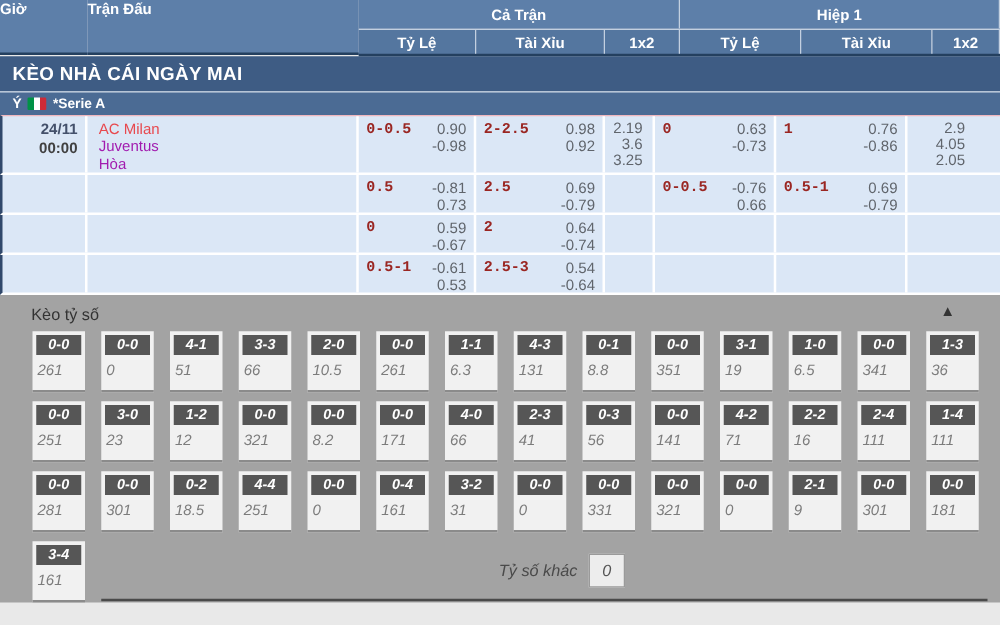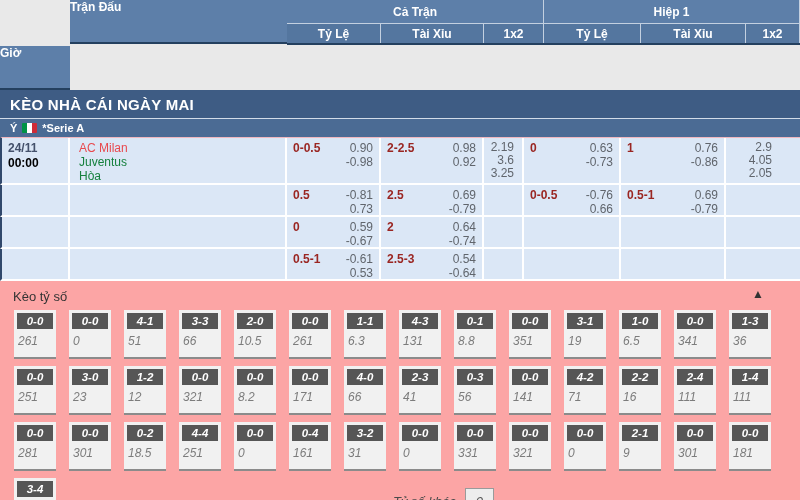--- a/index.html
+++ b/index.html
@@ -7,53 +7,53 @@
     width:800px;height:500px;overflow:hidden;
     font-family:"Liberation Sans",sans-serif;
     background:#e9e9e9;
     -webkit-font-smoothing:antialiased;
   }
   
   .hdr{display:flex;background:#5d7fa9;color:#fff;font-weight:bold;font-size:12px;}
   .hdr .hcell{box-sizing:border-box;border-right:1px solid #c3d0e0;display:flex;align-items:center;justify-content:center;}
   .hdr-top{height:23px;}
   .hdr-sub{height:19px;background:#54769f;border-top:1px solid #c3d0e0;border-bottom:2px solid #24405f;}
-  .w-gio{width:70px;margin-top:46px;} .w-match{width:217px;}
+  .w-gio{width:70px;} .w-match{width:217px;}
   .w-fthdp{width:94px;} .w-ftou{width:103px;} .w-ft1x2{width:60px;}
   .w-h1hdp{width:97px;} .w-h1ou{width:105px;} .w-h11x2{width:54px;border-right:none;}
   .w-ft{width:257px;} .w-h1{width:256px;border-right:none;}
   .span2{height:42px;background:#5d7fa9;border-bottom:2px solid #24405f;}
   .hdr-wrap{display:flex;}
   .hdr-right{display:flex;flex-direction:column;}
   
   .section-bar{height:28px;background:#3e5c84;color:#fff;font-weight:bold;font-size:15px;
     display:flex;align-items:center;padding-left:10px;letter-spacing:.3px;}
   .league-bar{height:18px;background:#4b6b94;color:#fff;font-weight:bold;font-size:11px;
     display:flex;align-items:center;gap:5px;padding-left:10px;border-top:1px solid #d2dce8;}
   .flag{width:15px;height:10px;border-radius:1px;display:inline-block;
     background:linear-gradient(to right,#009246 0 33%,#ffffff 33% 66%,#ce2b37 66% 100%);}
   
   .orow{display:flex;background:#dbe7f6;border-bottom:2px solid #ffffff;box-sizing:border-box;border-left:2px solid #30486b;}
   .orow.r1{height:48px;border-top:1px solid #f0b7be;}
   .orow.rs{height:32px;}
   .ocell{box-sizing:border-box;border-right:2px solid #ffffff;padding:3px 6px;font-size:12px;overflow:hidden;}
-  .cw-gio{width:68px;text-align:left;}
+  .cw-gio{width:68px;text-align:right;}
   .cw-match{width:217px;padding-left:9px;}
   .cw-fthdp{width:94px;} .cw-ftou{width:103px;} .cw-ft1x2{width:40px;}
   .cw-h1hdp{width:97px;} .cw-h1ou{width:105px;} .cw-h11x2{width:54px;border-right:none;}
   .date{color:#44516b;font-weight:bold;line-height:15px;}
-  .time{color:#000000;font-weight:bold;line-height:15px;}
+  .time{color:#404040;font-weight:bold;line-height:15px;}
   .team-home{color:#e8494e;line-height:14px;}
-  .team-away,.team-draw{color:#15803d;line-height:14px;}
+  .team-away,.team-draw{color:#a21caf;line-height:14px;}
   .odds-pair{display:flex;justify-content:space-between;}
-  .line-lbl{color:#9a2622;font-weight:bold;}
+  .line-lbl{color:#9a2622;font-weight:bold;font-family:Liberation Mono, monospace;}
   .vals{display:flex;flex-direction:column;align-items:flex-end;color:#60656c;line-height:14px;}
   .stack3{display:flex;flex-direction:column;align-items:flex-end;color:#60656c;line-height:13px;padding-right:2px;}
   
-  .score-section{background:#fca5a5;padding-top:6px;position:relative;}
+  .score-section{background:#a3a3a3;padding-top:6px;position:relative;padding-left:12px;}
   .score-title{font-size:13px;color:#333;padding:2px 0 6px 13px;}
   .collapse{position:absolute;top:6px;right:36px;font-size:12px;color:#333;cursor:pointer;line-height:14px;}
   .card-row{display:flex;gap:13px;padding-left:14px;margin-bottom:7px;align-items:flex-start;font-style:italic;}
   .card{width:42px;background:#f1f1f1;border-bottom:2px solid #8b8b8b;padding-bottom:9px;flex:none;}
   .card-score{margin:3px 3px 5px 3px;background:#565656;color:#fff;font-weight:bold;font-size:11.5px;
     text-align:center;padding:2px 0;}
   .card-odds{color:#7c7c7c;font-size:12px;padding-left:4px;line-height:14px;}
   .last-row{margin-bottom:0;}
   .other-wrap{flex:1;height:46px;border-bottom:2px solid #4a4a4a;display:flex;align-items:center;justify-content:center;gap:9px;margin-right:10px;}
   .other-label{font-size:13px;color:#4a4a4a;margin-left:28px;}

